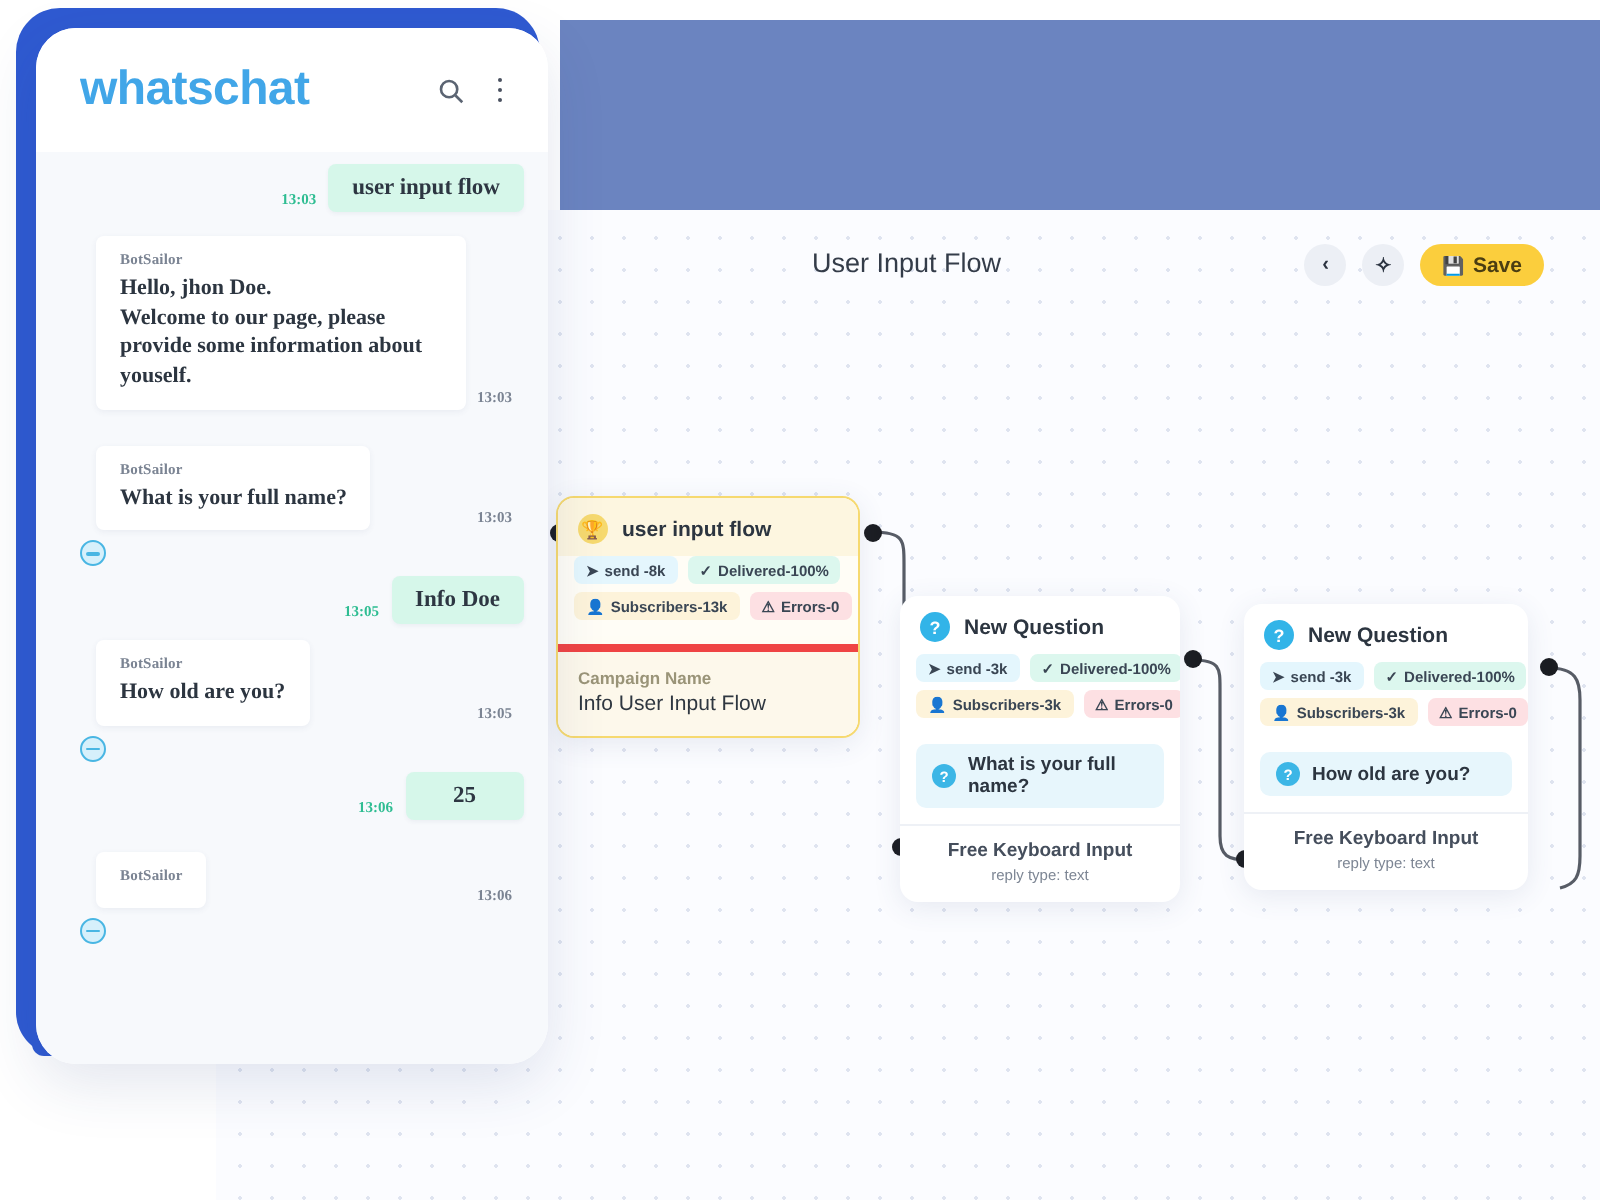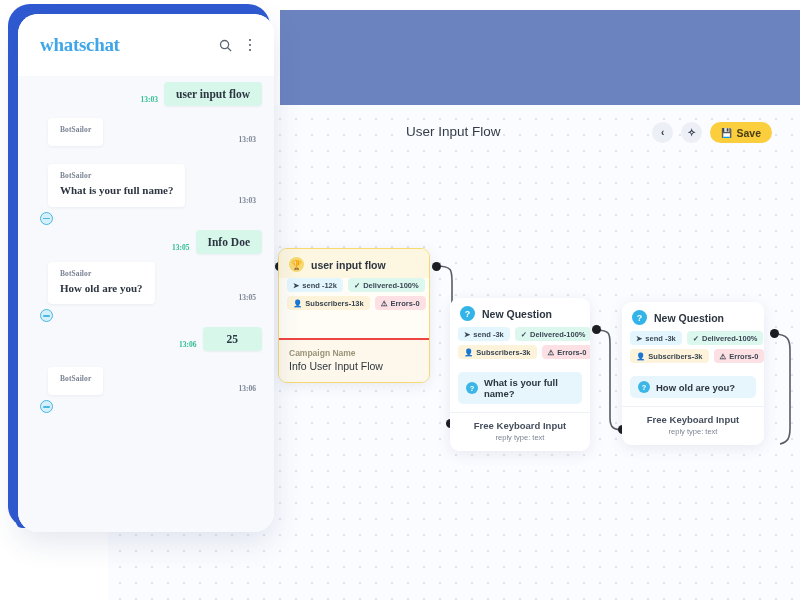--- a/index.html
+++ b/index.html
@@ -70,26 +70,25 @@
   }
   .phone-header {
     height: 62px;
     flex: 0 0 62px;
     display: flex;
     align-items: center;
     padding: 0 18px 0 22px;
     background: #ffffff;
   }
   .brand {
-    font-size: 19px;
+    font-size: 24px;
     font-weight: bold;
     color: #41a6e8;
     letter-spacing: -0.3px;
     flex: 1 1 auto;
-    font-family: Liberation Serif, serif;
   }
   .hdr-icons { display: flex; align-items: center; gap: 10px; }
   .icon-btn {
     width: 18px; height: 18px;
     display: flex; align-items: center; justify-content: center;
     color: #5b6472;
   }
   .dots-v {
     display: flex; flex-direction: column; gap: 2.5px;
     align-items: center; justify-content: center;
@@ -273,23 +272,23 @@
   }
   .foot-main { font-size: 9.5px; font-weight: bold; color: #454e5c; }
   .foot-sub { font-size: 7.5px; color: #7d8694; margin-top: 2px; }
 
   
   .node1 { left: 278px; top: 248px; width: 152px; border: 1.6px solid #f6d96f; background: #fffdf5; }
   .node1 .node-head { background: #fdf6e0; }
   .node1 .badges { background: #fffdf6; }
   .node1-foot {
     background: #fdf8eb;
-    border-top: 2px solid #ef4444;
+    border-top: 4px solid #ef4444;
     padding: 8px 10px 10px 10px;
-    margin-top: 20px;
+    margin-top: 4px;
   }
   .n1-label { font-size: 8.5px; color: #9a9478; font-weight: bold; }
   .n1-value { font-size: 10.5px; color: #2f3740; font-weight: normal; margin-top: 2px; }
 
   .node2 { left: 450px; top: 298px; width: 140px; }
   .node3 { left: 622px; top: 302px; width: 142px; }
 
   
   .conn { position: absolute; left: 0; top: 0; width: 800px; height: 600px; pointer-events: none; }
   .port {
@@ -332,21 +331,21 @@
 
   <div class="node node1">
     <div class="node-head">
       <div class="node-avatar" style="background:#f6d96f;">🏆</div>
       <div class="node-title">user input flow</div>
     </div>
     <div class="badges">
       <div class="badge-row">
         <span class="badge b-send">
           <span class="bi">➤</span>
-          <span>send -12k</span>
+          <span>send -8k</span>
         </span>
         <span class="badge b-deliv">
           <span class="bi">✓</span>
           <span>Delivered-100%</span>
         </span>
       </div>
       <div class="badge-row">
         <span class="badge b-subs">
           <span class="bi">👤</span>
           <span>Subscribers-13k</span>
@@ -461,20 +460,22 @@
     <div class="chat">
 
       <div class="row out">
         <span class="ts green">13:03</span>
         <span class="bubble-out">user input flow</span>
       </div>
 
       <div class="row in" style="margin-top:12px;align-items:flex-end;">
         <div class="bubble-in" style="margin-left:18px;">
           <div class="sender">BotSailor</div>
+          <div class="msg" style="white-space:pre-line;">Hello, jhon Doe.
+Welcome to our page, please provide some information about youself.</div>
         </div>
         <span class="ts">13:03</span>
       </div>
 
       <div class="row in" style="margin-top:18px;">
         <div class="bubble-in" style="margin-left:18px;">
           <div class="sender">BotSailor</div>
           <div class="msg">What is your full name?</div>
         </div>
         <span class="ts">13:03</span>

